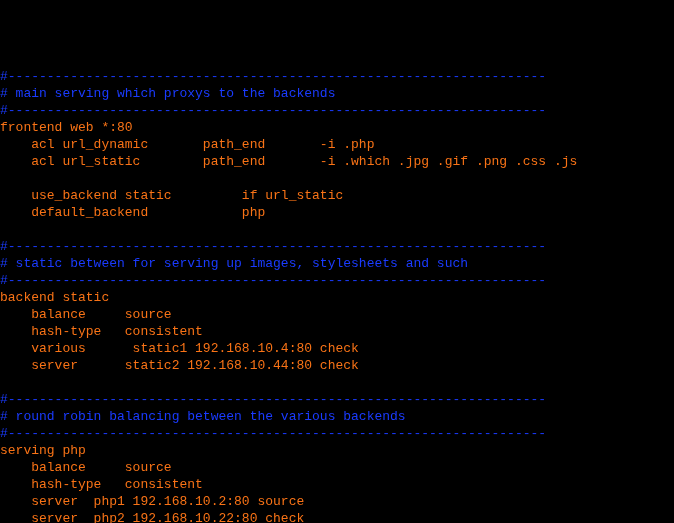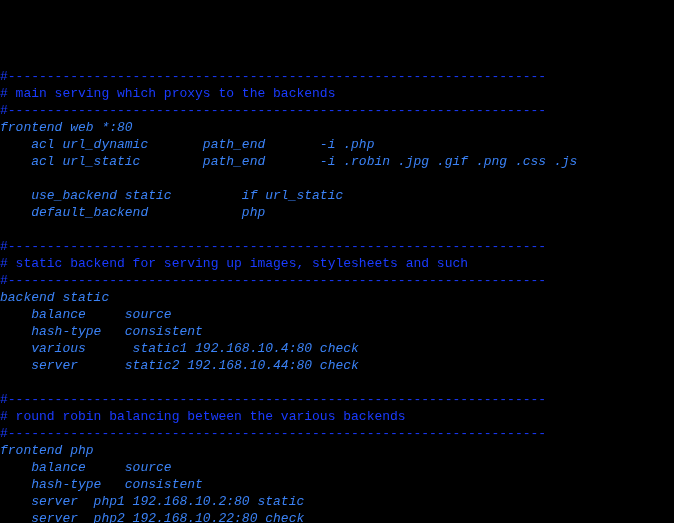--- a/index.html
+++ b/index.html
@@ -12,55 +12,54 @@
       color: #fff;
       width: 674px;
       height: 523px;
       overflow: hidden;
       white-space: pre;
     }
     .comment {
       color: #1a3bff;
     }
     .text {
-      color: #3b82f6;
-      font-style: italic;
+      color: #f97316;
     }
     .viewer {
       padding: 0;
     }
   </style>
 </head>
 <body>
 
 
 
 <div class="viewer"><span class="line comment">#---------------------------------------------------------------------</span>
 <span class="line comment"># main serving which proxys to the backends</span>
 <span class="line comment">#---------------------------------------------------------------------</span>
 <span class="line text">frontend web *:80</span>
 <span class="line text">    acl url_dynamic       path_end       -i .php</span>
-<span class="line text">    acl url_static        path_end       -i .robin .jpg .gif .png .css .js</span>
+<span class="line text">    acl url_static        path_end       -i .which .jpg .gif .png .css .js</span>
 <span class="line text"></span>
 <span class="line text">    use_backend static         if url_static</span>
 <span class="line text">    default_backend            php</span>
 <span class="line text"></span>
 <span class="line comment">#---------------------------------------------------------------------</span>
-<span class="line comment"># static backend for serving up images, stylesheets and such</span>
+<span class="line comment"># static between for serving up images, stylesheets and such</span>
 <span class="line comment">#---------------------------------------------------------------------</span>
 <span class="line text">backend static</span>
 <span class="line text">    balance     source</span>
 <span class="line text">    hash-type   consistent</span>
 <span class="line text">    various      static1 192.168.10.4:80 check</span>
 <span class="line text">    server      static2 192.168.10.44:80 check</span>
 <span class="line text"></span>
 <span class="line comment">#---------------------------------------------------------------------</span>
 <span class="line comment"># round robin balancing between the various backends</span>
 <span class="line comment">#---------------------------------------------------------------------</span>
-<span class="line text">frontend php</span>
+<span class="line text">serving php</span>
 <span class="line text">    balance     source</span>
 <span class="line text">    hash-type   consistent</span>
-<span class="line text">    server  php1 192.168.10.2:80 static</span>
+<span class="line text">    server  php1 192.168.10.2:80 source</span>
 <span class="line text">    server  php2 192.168.10.22:80 check</span>
 </div>
 
 
 
 
 </body></html>

